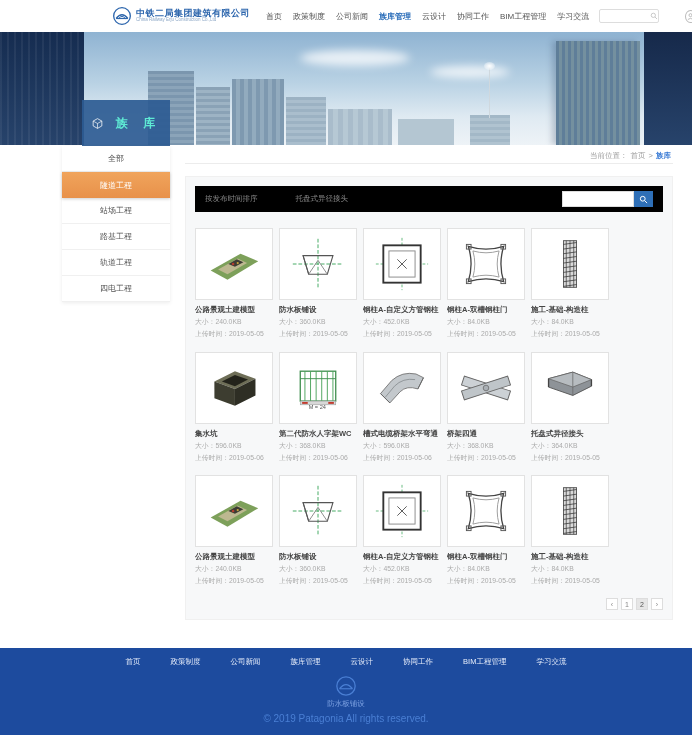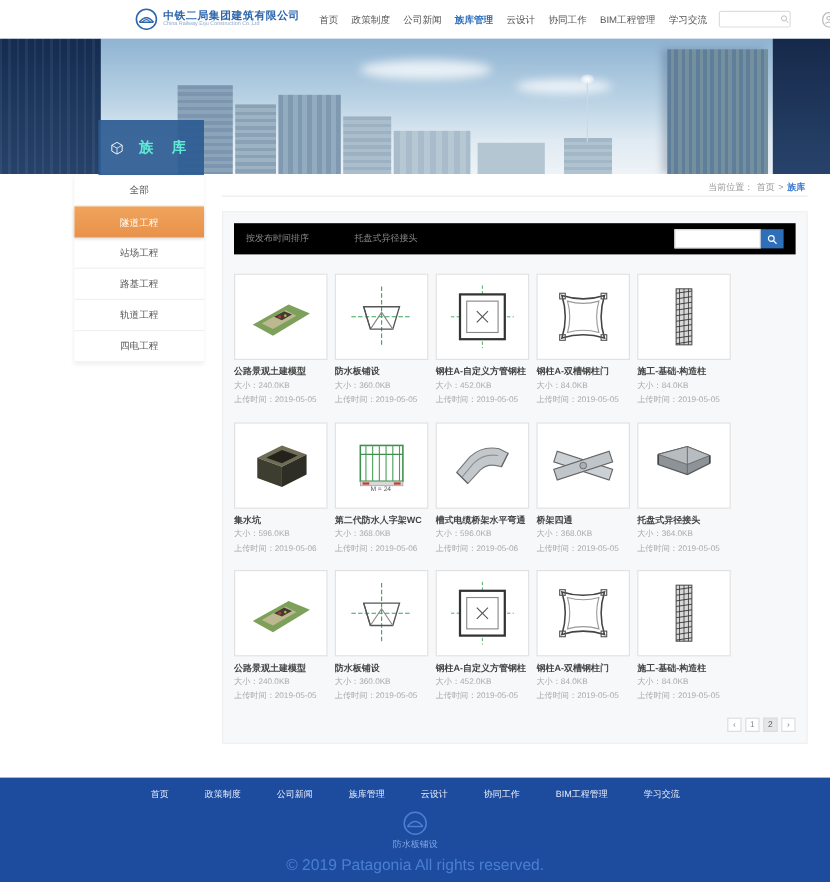--- a/index.html
+++ b/index.html
@@ -76,21 +76,21 @@
   .pagination { margin-top:12px; display:flex; justify-content:flex-end; gap:3px; }
   .page-box { min-width:12px; height:12px; border:1px solid #ddd; background:#fff; display:flex; align-items:center; justify-content:center; font-size:7px; color:#888; cursor:pointer; padding:0 2px; }
   .page-box.active { background:#e6e6e6; color:#555; }
 
   
   .footer { position:absolute; left:0; top:648px; width:692px; height:87px; background:#1d4b9e; color:#fff; }
   .footer-nav { display:flex; justify-content:center; gap:30px; padding-top:9px; }
   .footer-link { font-size:7.5px; color:#e8eefb; cursor:pointer; white-space:nowrap; }
   .footer-logo { margin:8px auto 0; width:22px; height:22px; display:flex; align-items:center; justify-content:center; }
   .footer-company { text-align:center; font-size:7.5px; color:#7ea3e3; margin-top:2px; }
-  .footer-copy { text-align:center; font-size:13px; color:#4a7fd4; margin-top:4px; }
+  .footer-copy { text-align:center; font-size:10px; color:#4a7fd4; margin-top:4px; }
 </style>
 </head>
 <body>
 
 <div class="page">
 
   <div class="top-header">
     <div class="logo-wrap">
       <svg class="logo-emblem" viewBox="0 0 24 24">
         <circle cx="12" cy="12" r="10" fill="none" stroke="#2d66ad" stroke-width="1.6"></circle>

